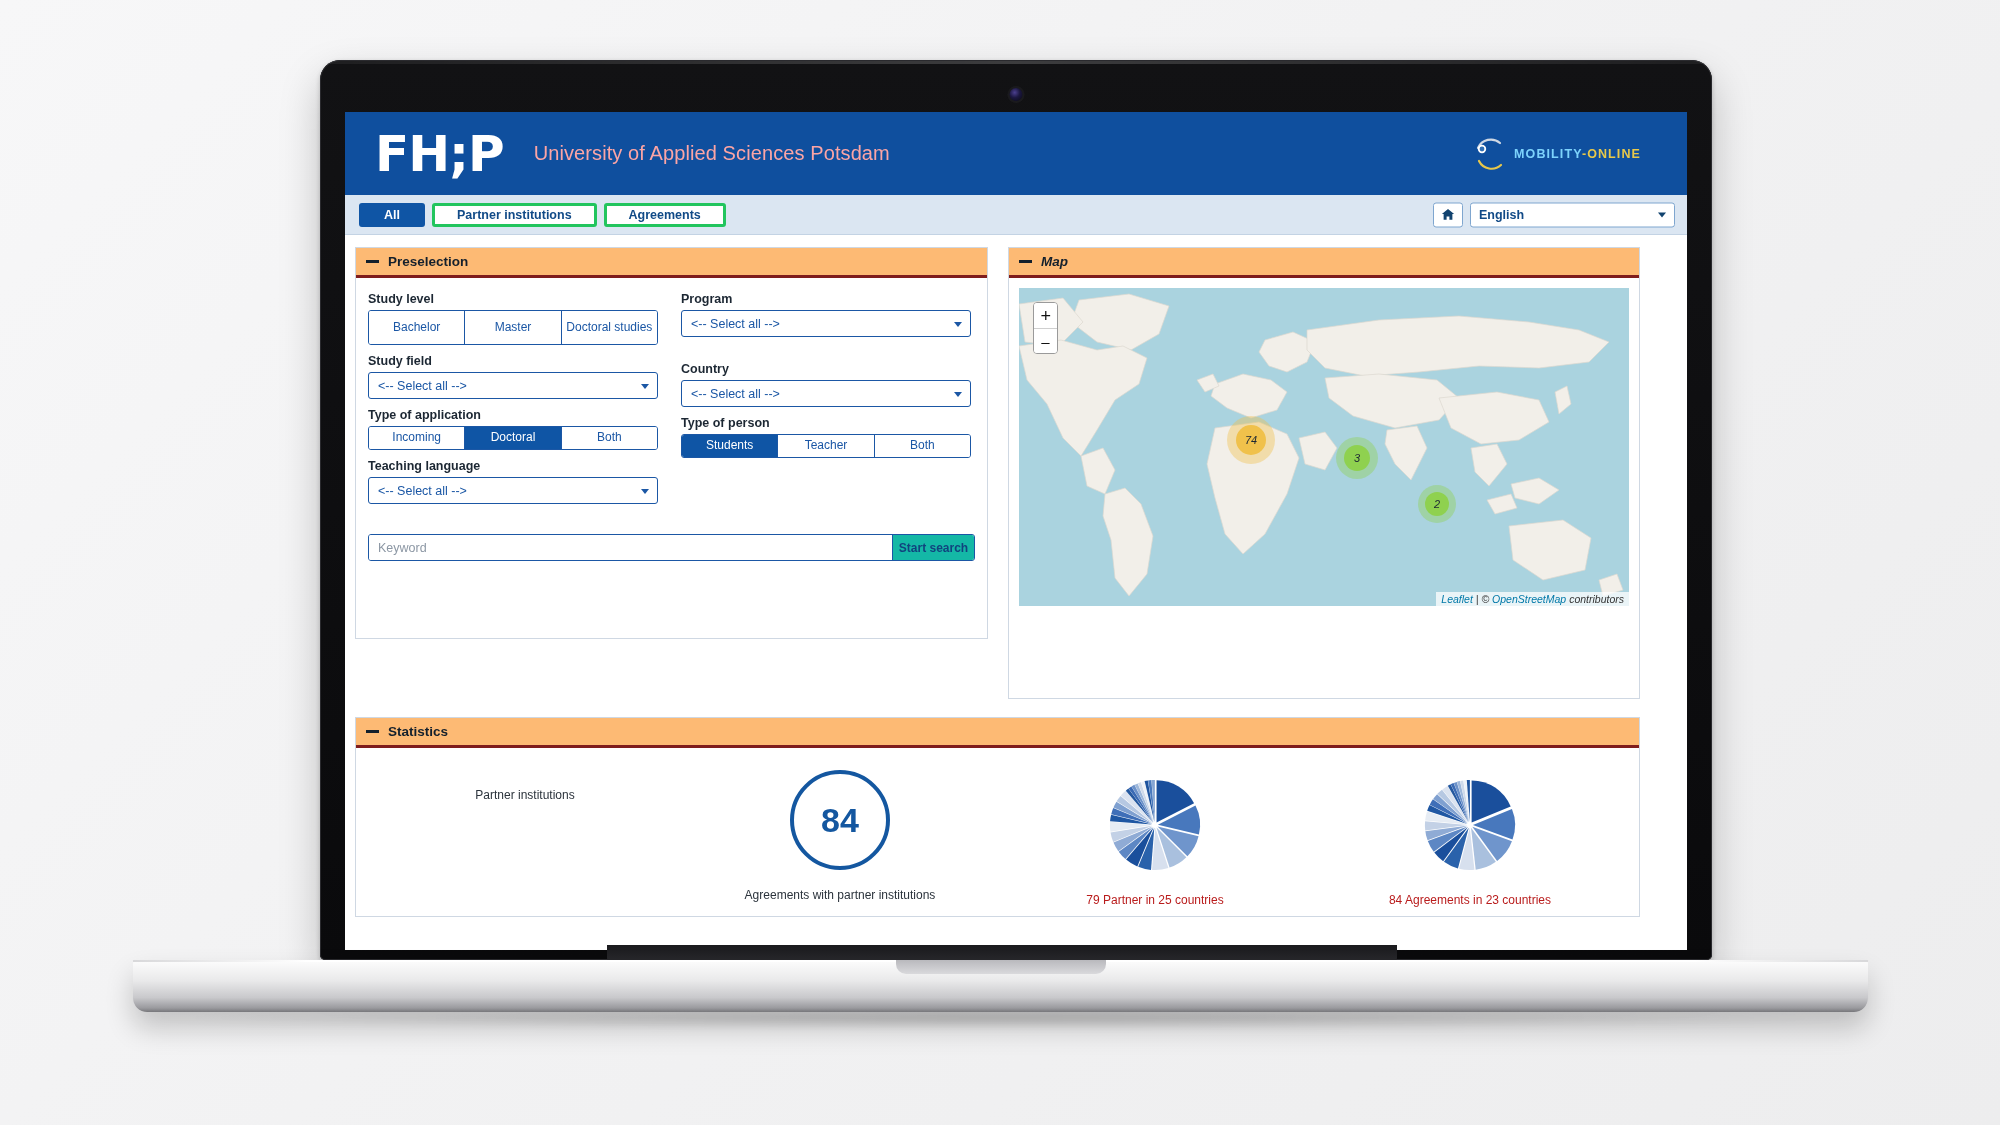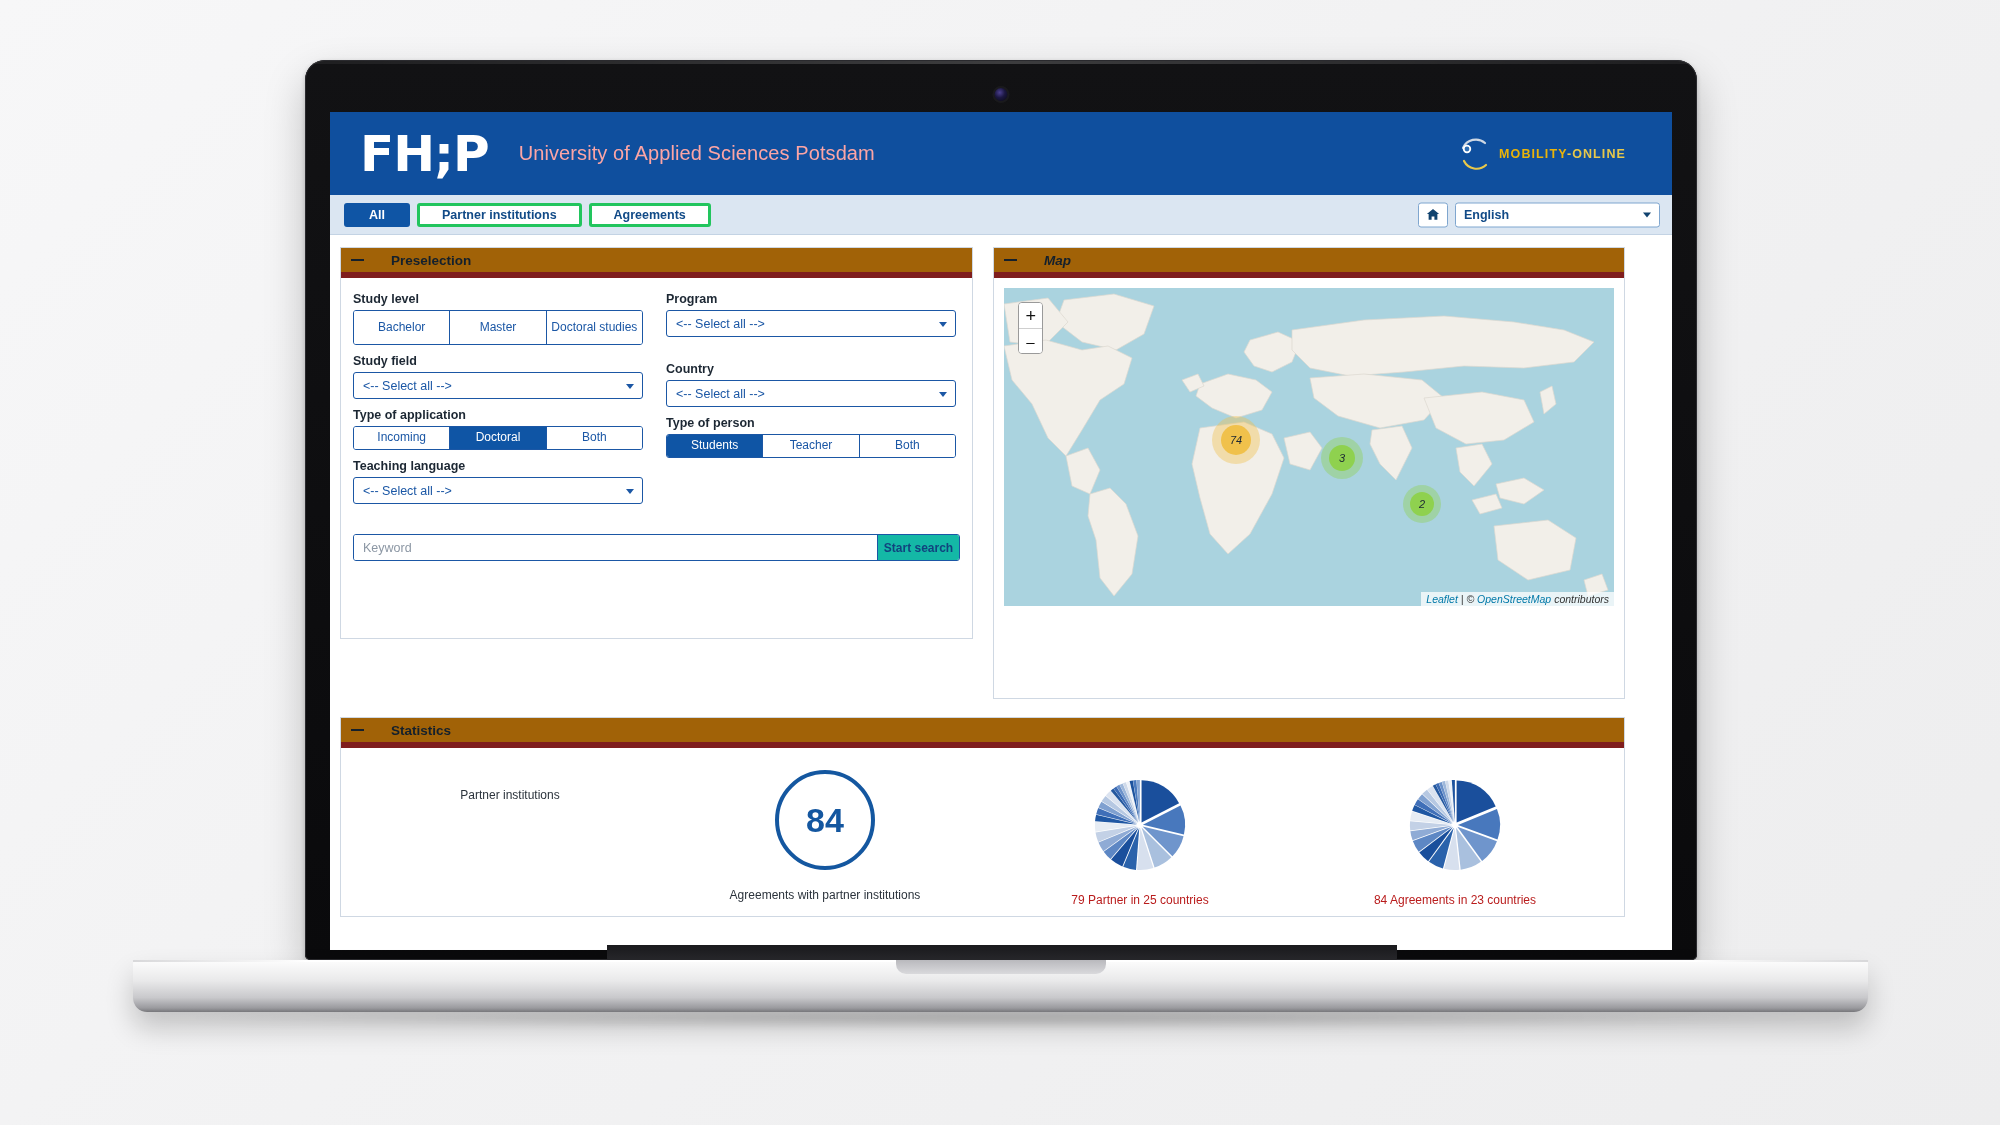--- a/index.html
+++ b/index.html
@@ -11,21 +11,21 @@
   body {
     background: linear-gradient(135deg, #f7f7f8 0%, #f2f2f3 45%, #ededee 100%);
     position: relative;
   }
 
   
   #laptop { position:absolute; left:0; top:0; width:2000px; height:1125px; }
 
   .lid {
     position:absolute;
-    left:305px; top:60px;
+    left:320px; top:60px;
     width:1392px; height:900px;
     background:#0d0d0f;
     border-radius:20px 20px 5px 5px;
     box-shadow: 0 18px 40px rgba(0,0,0,.22), 0 2px 5px rgba(0,0,0,.2);
   }
   .lid-inner-edge{
     position:absolute; left:0; top:0; width:100%; height:100%;
     border-radius:20px 20px 5px 5px;
     border:1px solid #2a2a2e;
     background:linear-gradient(180deg,#121214 0%, #0a0a0c 100%);
@@ -97,21 +97,21 @@
   }
   .mo-logo{
     position:absolute; right:46px; top:50%; transform:translateY(-50%);
     display:flex; align-items:center; gap:4px;
   }
   .mo-ring{ position:relative; width:40px; height:40px; flex:0 0 auto; }
   .mo-text{
     font-size:12.5px; font-weight:bold; letter-spacing:1.1px; white-space:nowrap;
     font-family:"Liberation Sans", sans-serif;
   }
-  .mo-text .w{ color:#eab308; }
+  .mo-text .w{ color:#7dd3fc; }
   .mo-text .y{ color:#e8c84a; }
 
   .toolbar{
     height:40px; background:#dbe6f2; border-bottom:1px solid #c3d3e4;
     display:flex; align-items:center; padding:0 14px; gap:7px; flex:0 0 auto;
     position:relative;
   }
   .tab{
     height:24px; padding:0 22px; border-radius:3px;
     display:flex; align-items:center; justify-content:center;
@@ -135,22 +135,22 @@
   .caret{
     width:0;height:0;border-left:4px solid transparent;border-right:4px solid transparent;
     border-top:5px solid #11436f; position:absolute; right:8px; top:50%; margin-top:-2px;
   }
 
   .content{ flex:1; padding:12px 10px 0 10px; background:#fff; overflow:hidden; }
   .row{ display:flex; gap:20px; }
 
   .panel{ border:1px solid #cfd8e3; background:#fff; }
   .panel-head{
-    height:30px; background:#a16207; display:flex; align-items:center;
-    padding:0 10px; gap:27px; border-bottom:6px solid #7f1d1d;
+    height:30px; background:#fdba74; display:flex; align-items:center;
+    padding:0 10px; gap:9px; border-bottom:3px solid #7f1d1d;
   }
   .minus{ width:13px; height:2.5px; background:#14202c; display:block; }
   .panel-title{ font-size:13.5px; font-weight:bold; color:#14202c; }
   .panel-body{ padding:14px 12px 12px 12px; }
 
   .left-panel{ width:633px; height:392px; }
   .right-panel{ width:632px; height:452px;font-style:italic; }
 
   .form-grid{ display:flex; gap:23px; }
   .col{ width:290px; }

